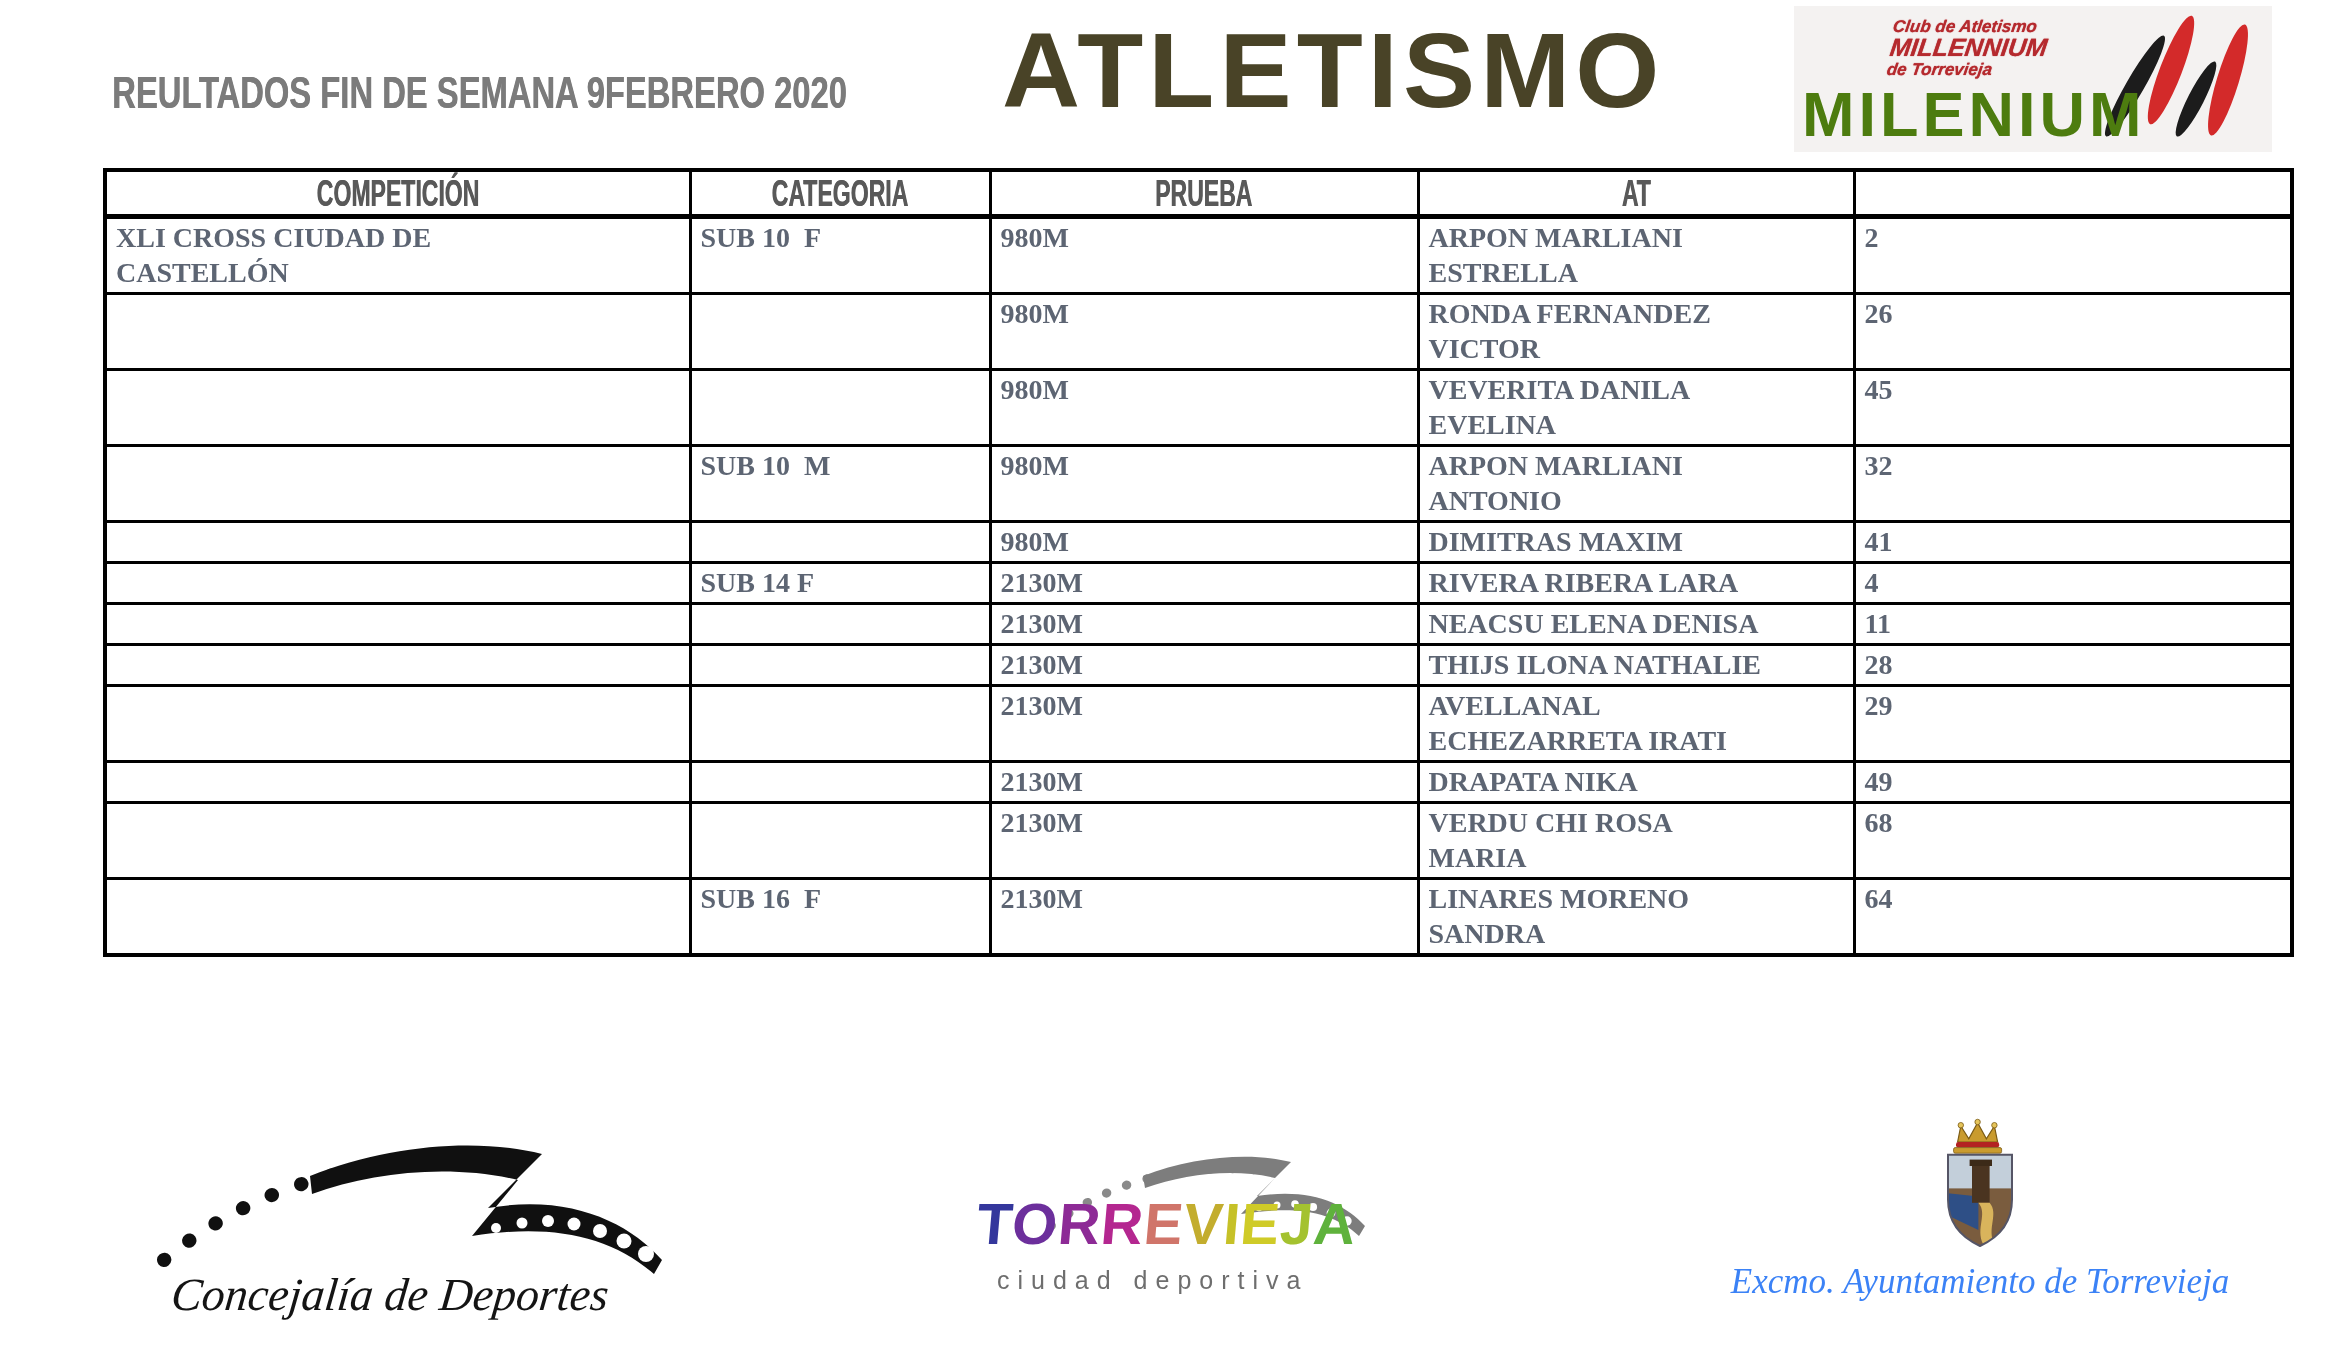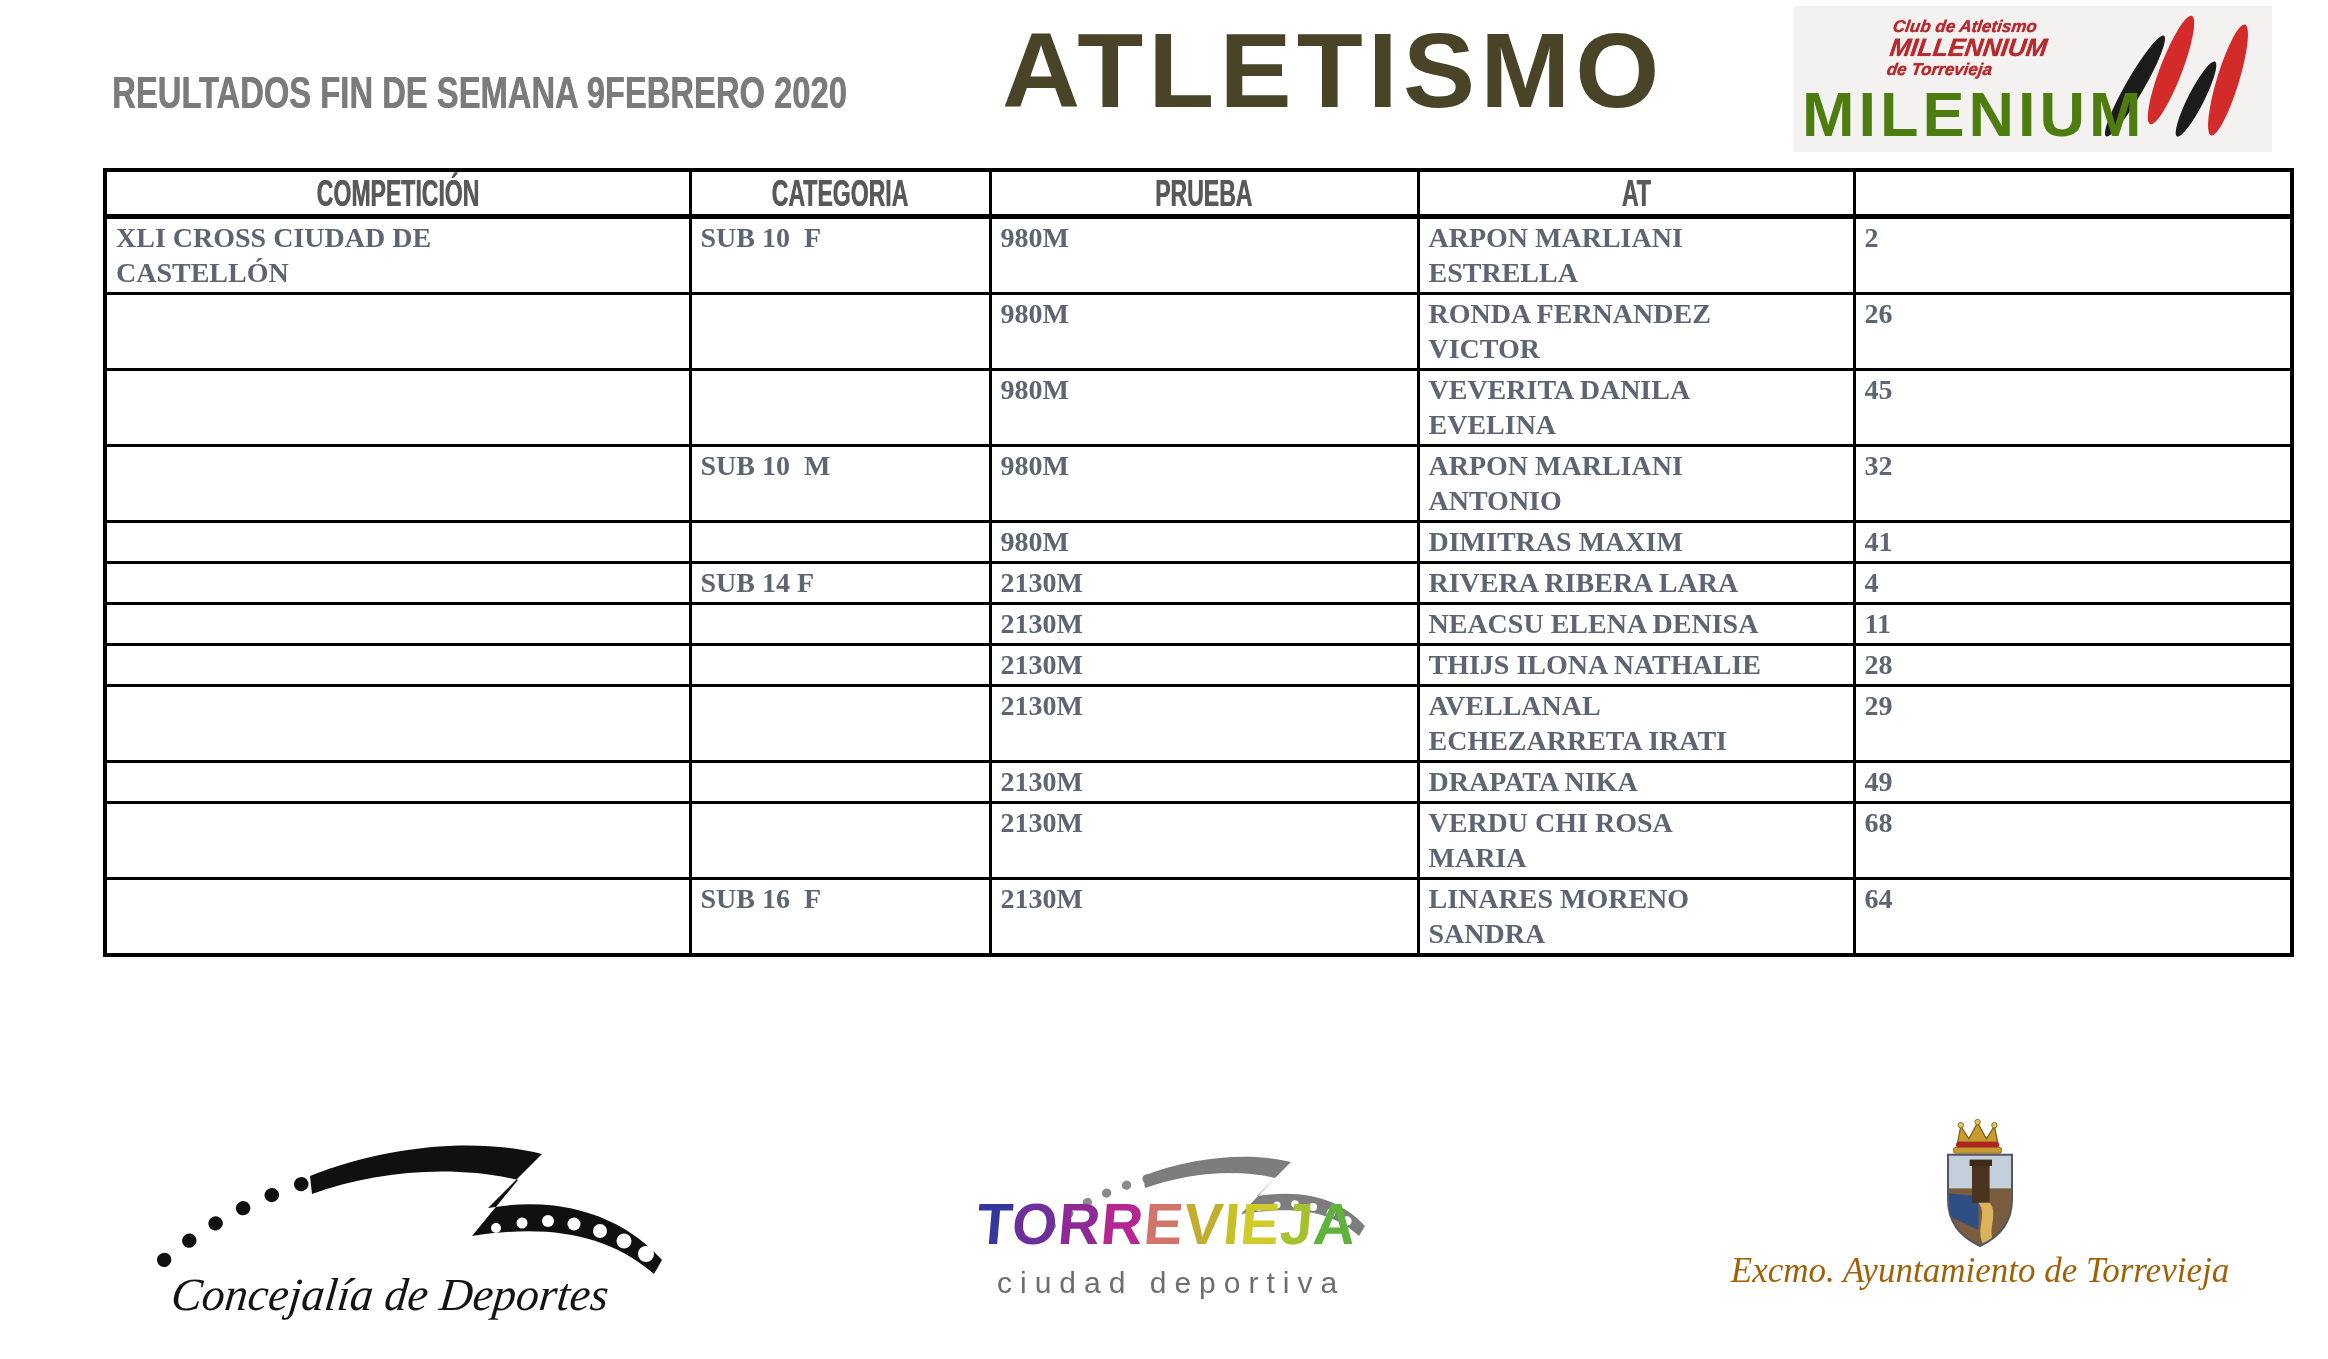--- a/index.html
+++ b/index.html
@@ -40,26 +40,26 @@
   
   .footer-left{position:absolute;left:120px;top:1128px;width:540px;height:210px;}
   .footer-left .caption{position:absolute;left:0;top:140px;width:540px;text-align:center;
     font-family:"Liberation Serif",serif;font-style:italic;font-size:46px;color:#141414;
     transform:skewX(-6deg);}
   .footer-center{position:absolute;left:955px;top:1138px;width:460px;height:200px;}
   .footer-center .arc{position:absolute;left:88px;top:8px;}
   .torrevieja{position:absolute;left:22px;top:52px;font-weight:800;font-size:58px;
     letter-spacing:1px;transform:skewX(-5deg);white-space:nowrap;
     font-family:"Liberation Sans",sans-serif;}
-  .ciudad{position:absolute;left:42px;top:128px;font-size:30px;color:#6e6e6e;
+  .ciudad{position:absolute;left:42px;top:128px;font-size:25px;color:#6e6e6e;
     letter-spacing:8px;font-family:"Liberation Sans",sans-serif;white-space:nowrap;}
   .footer-right{position:absolute;left:1700px;top:1118px;width:560px;height:210px;text-align:center;}
   .footer-right .crest{display:block;margin:0 auto;}
-  .footer-right .caption{margin-top:1px;font-family:"Liberation Serif",serif;font-style:italic;
-    font-size:35px;color:#a16207;white-space:nowrap;}
+  .footer-right .caption{margin-top:12px;font-family:"Liberation Serif",serif;font-style:italic;
+    font-size:35px;color:#3b82f6;white-space:nowrap;}
 </style>
 </head>
 <body>
 
 <div class="page">
 
   <div class="results-title">REULTADOS FIN DE SEMANA 9FEBRERO 2020</div>
   <div class="main-title">ATLETISMO</div>
 
   <div class="club-logo">

